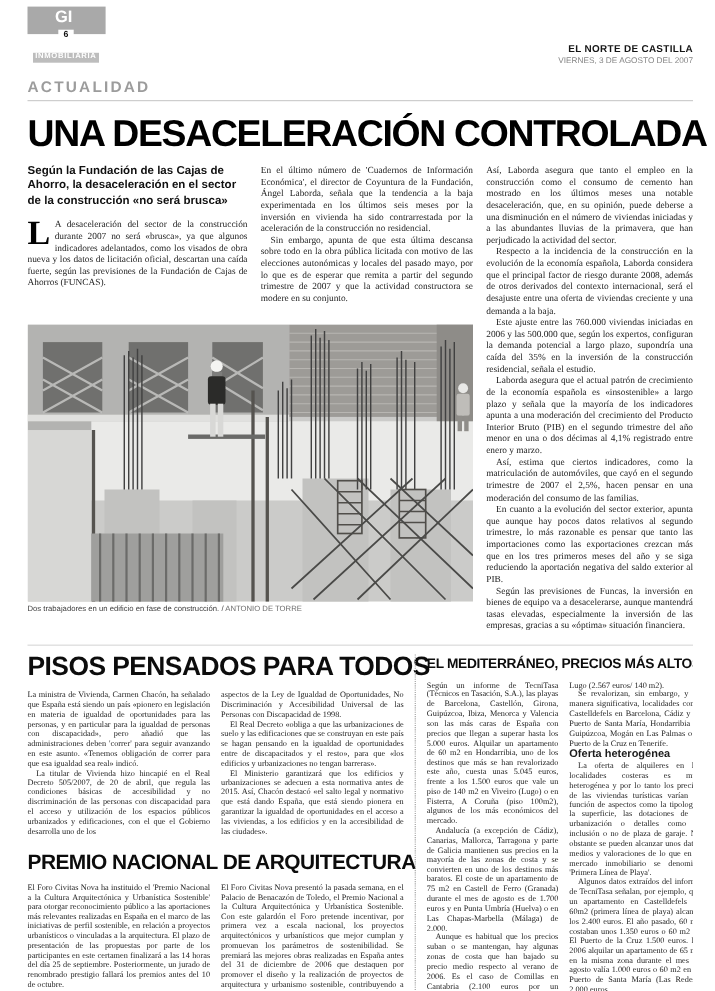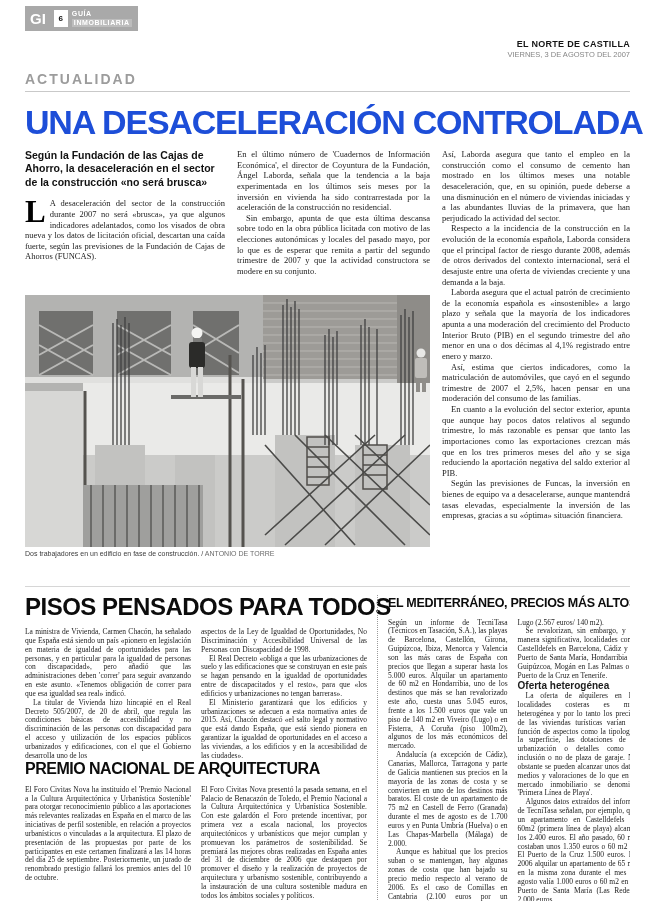--- a/index.html
+++ b/index.html
@@ -9,21 +9,21 @@
     padding: 6px 20px 0 25px;
     background: #fff;
     font-family: "Liberation Serif", serif;
     color: #1c1c1c;
     position: relative;
   }
   
   .masthead { display: flex; justify-content: space-between; align-items: flex-start; }
   .logo {
     display: inline-flex; align-items: center; gap: 4px;
-    background: #a9a9a9; height: 25px; padding: 2px 6px 2px 5px;
+    background: #a9a9a9; height: 25px; padding: 2px 6px 2px 5px; flex-direction: column;
   }
   .logo-gi {
     font-family: "Liberation Sans", sans-serif; font-weight: bold;
     font-size: 15px; color: #fff; padding-right: 4px; line-height: 1;
   }
   .logo-num {
     background: #fff; color: #111; width: 14px; height: 17px;
     display: flex; align-items: center; justify-content: center;
     font-family: "Liberation Sans", sans-serif; font-weight: bold; font-size: 8px;
   }
@@ -39,21 +39,21 @@
   .section-label {
     margin-top: 12px;
     font-family: "Liberation Sans", sans-serif; font-weight: bold;
     font-size: 14px; color: #9c9c9c; letter-spacing: 2px;
   }
   .rule { border: 0; border-top: 1px solid #c9c9c9; margin: 4px 0 0 0; }
   
   h1.headline {
     margin: 13px 0 0 0;
     font-family: "Liberation Sans", sans-serif; font-weight: bold;
-    font-size: 34px; letter-spacing: -1.2px; color: #1d4ed8; line-height: 1;
+    font-size: 34px; letter-spacing: -1.2px; color: #000000; line-height: 1;
     white-space: nowrap;
   }
   .lead-row { display: flex; gap: 12px; margin-top: 10px; height: 430px; overflow: hidden; }
   .lead-left { width: 405px; flex: none; }
   .lead-cols { display: flex; gap: 12px; height: 138px; overflow: hidden; }
   .lead-col1 { width: 200px; flex: none; }
   .lead-col2 { flex: 1; }
   .standfirst {
     font-family: "Liberation Sans", sans-serif; font-weight: bold;
     font-size: 10.5px; line-height: 1.28; color: #111;
@@ -77,21 +77,21 @@
   
   .bottom { display: flex; border-top: 1px solid #d6d6d6; margin-top: 7px; padding-top: 8px; height: 440px; overflow: hidden; }
   .bottom-left { width: 352px; flex: none; padding-right: 10px; }
   .bottom-right { flex: 1; border-left: 1px dotted #9a9a9a; padding-left: 10px; }
   h2.art-head {
     font-family: "Liberation Sans", sans-serif; font-weight: bold;
     letter-spacing: -.5px; color: #0c0c0c; margin: 0 0 9px 0; line-height: 1;
     white-space: nowrap;
   }
   h2.pisos-head { font-size: 24px; }
-  h2.premio-head { font-size: 16px; }
+  h2.premio-head { font-size: 19px; margin-top: 14px; }
   h3.medit-head {
     font-family: "Liberation Sans", sans-serif; font-weight: bold;
     font-size: 12.5px; letter-spacing: -.3px; color: #0c0c0c;
     margin: 2px 0 9px 0; line-height: 1; white-space: nowrap;
   }
   .cols2 { display: flex; gap: 10px; }
   .cols2 > div { flex: 1; min-width: 0; }
   .smalltext { font-size: 7.5px; line-height: 1.18; text-align: justify; }
   .smalltext p { margin: 0; }
   .smalltext p + p { text-indent: 8px; }
@@ -222,20 +222,21 @@
         <div class="caption">
           <span>Dos trabajadores en un edificio en fase de construcción. /</span>
           <span class="credit">ANTONIO DE TORRE</span>
         </div>
       </div>
     </div>
 
     <div class="lead-right bodytext">
       <p>Así, Laborda asegura que tanto el empleo en la construcción como el consumo de cemento han mostrado en los últimos meses una notable desaceleración, que, en su opinión, puede deberse a una disminución en el número de viviendas iniciadas y a las abundantes lluvias de la primavera, que han perjudicado la actividad del sector.</p>
       <p>Respecto a la incidencia de la construcción en la evolución de la economía española, Laborda considera que el principal factor de riesgo durante 2008, además de otros derivados del contexto internacional, será el desajuste entre una oferta de viviendas creciente y una demanda a la baja.</p>
+      <p>Este ajuste entre las 760.000 viviendas iniciadas en 2006 y las 500.000 que, según los expertos, configuran la demanda potencial a largo plazo, supondría una caída del 35% en la inversión de la construcción residencial, señala el estudio.</p>
       <p>Laborda asegura que el actual patrón de crecimiento de la economía española es «insostenible» a largo plazo y señala que la mayoría de los indicadores apunta a una moderación del crecimiento del Producto Interior Bruto (PIB) en el segundo trimestre del año menor en una o dos décimas al 4,1% registrado entre enero y marzo.</p>
       <p>Así, estima que ciertos indicadores, como la matriculación de automóviles, que cayó en el segundo trimestre de 2007 el 2,5%, hacen pensar en una moderación del consumo de las familias.</p>
       <p>En cuanto a la evolución del sector exterior, apunta que aunque hay pocos datos relativos al segundo trimestre, lo más razonable es pensar que tanto las importaciones como las exportaciones crezcan más que en los tres primeros meses del año y se siga reduciendo la aportación negativa del saldo exterior al PIB.</p>
       <p>Según las previsiones de Funcas, la inversión en bienes de equipo va a desacelerarse, aunque mantendrá tasas elevadas, especialmente la inversión de las empresas, gracias a su «óptima» situación financiera.</p>
     </div>
   </div>
 
   <div class="bottom">
 
     <div class="bottom-left">

